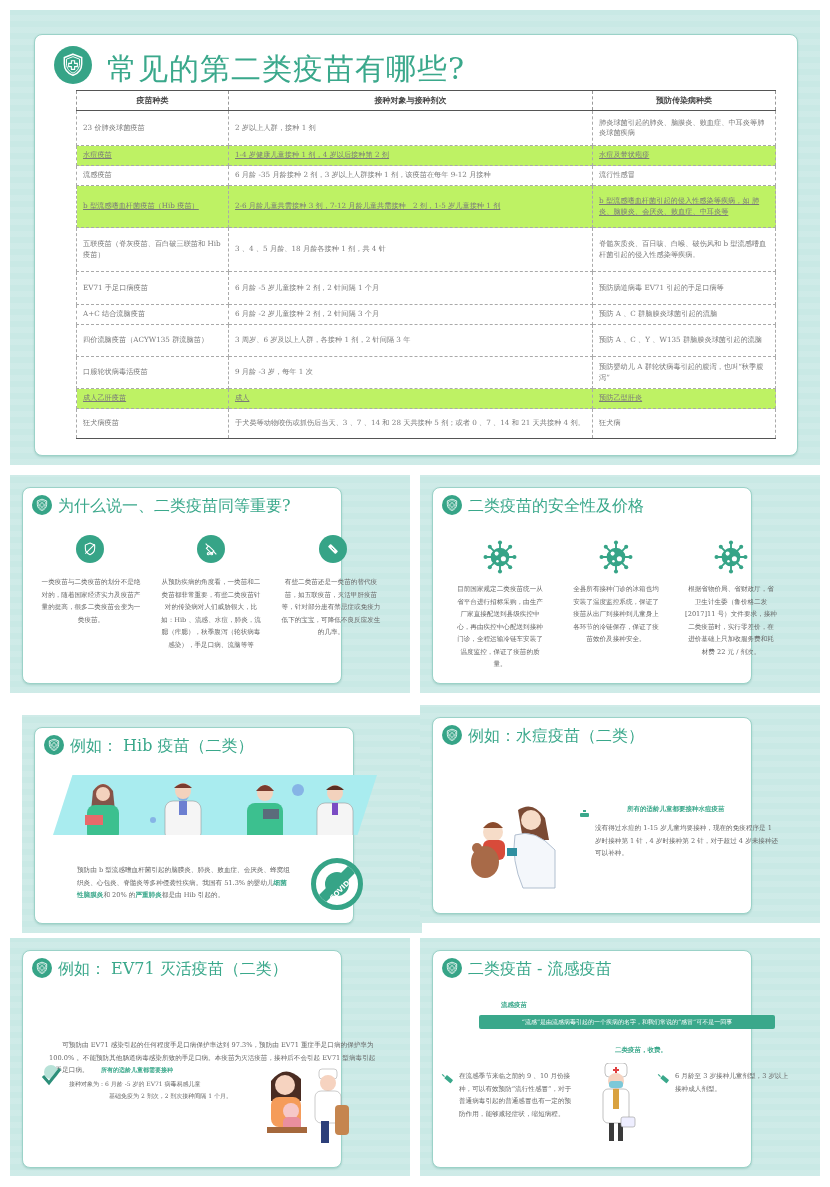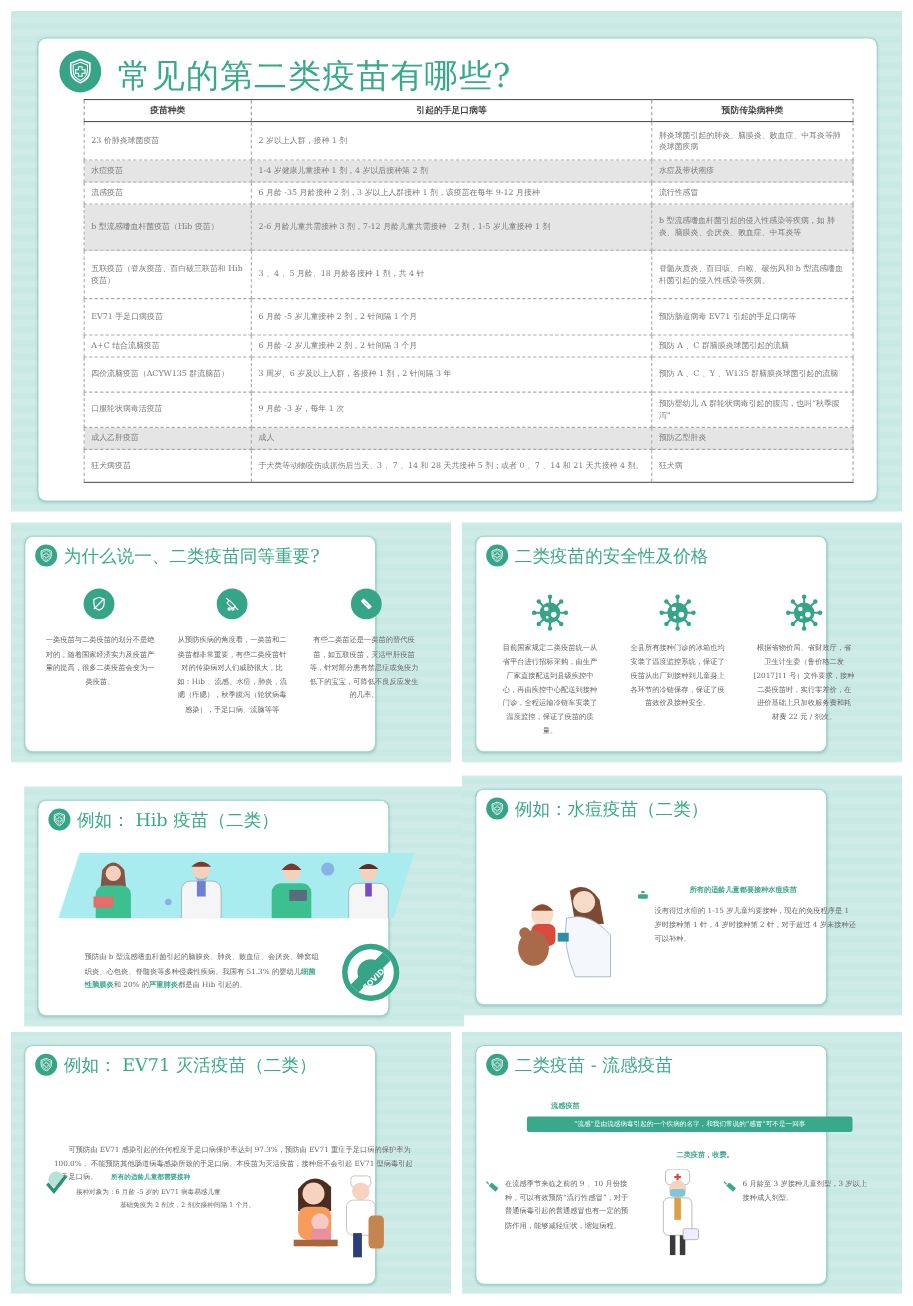--- a/index.html
+++ b/index.html
@@ -48,21 +48,21 @@
     font-weight: bold; color: #444; font-size: 8px;
     height: 20px; border-top: 1.5px solid #555; border-bottom: 1.5px solid #555;
     border-left: 1px dashed #999; border-right: 1px dashed #999;
   }
   table.vax td {
     border: 1px dashed #aaa;
     padding: 2px 6px;
     line-height: 1.45;
     vertical-align: middle;
   }
-  table.vax tr.shade td { background: #e5e5e5; }
+  table.vax tr.shade td { background: #bef264; text-decoration: underline; }
   table.vax tr:last-child td { border-bottom: 1.5px solid #555; }
   .vax col.c1 { width: 152px; }
   .vax col.c2 { width: 364px; }
 
   
   .s-small { width: 400px; height: 218px; }
   #s2 { left: 10px; top: 475px; }
   #s3 { left: 420px; top: 475px; }
   #s4 { left: 22px; top: 705px; margin-top: 10px; }
   #s5 { left: 420px; top: 705px; }
@@ -141,21 +141,21 @@
 
     <table class="vax">
       <colgroup>
           <col class="c1">
           <col class="c2">
           <col>
         </colgroup>
       <thead>
         <tr>
           <th>疫苗种类</th>
-          <th>引起的手足口病等</th>
+          <th>接种对象与接种剂次</th>
           <th>预防传染病种类</th>
         </tr>
       </thead>
       <tbody>
         <tr style="height:35px">
           <td>23 价肺炎球菌疫苗</td>
           <td>2 岁以上人群，接种 1 剂</td>
           <td>肺炎球菌引起的肺炎、脑膜炎、败血症、中耳炎等肺炎球菌疾病</td>
         </tr>
         <tr class="shade" style="height:20px">

